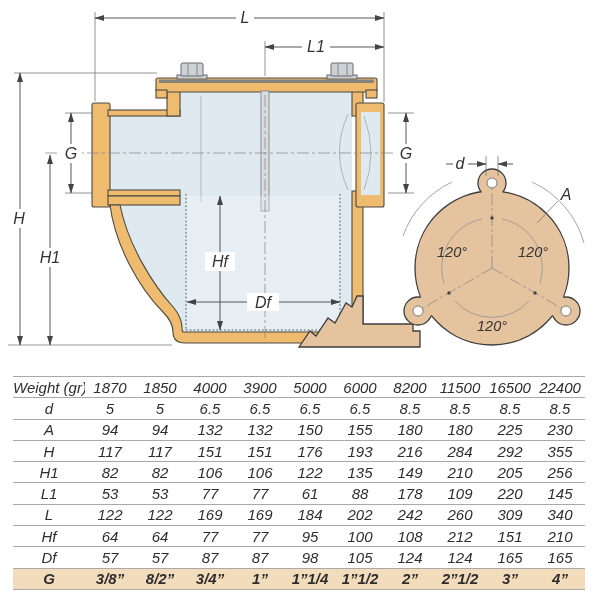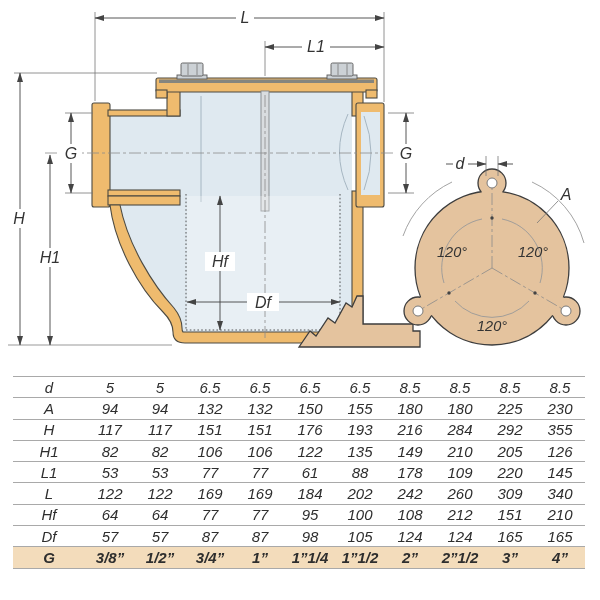--- a/index.html
+++ b/index.html
@@ -194,20 +194,33 @@
 
     <text class="angtext" x="452" y="257">120°</text>
     <text class="angtext" x="533" y="257">120°</text>
     <text class="angtext" x="492" y="331">120°</text>
   </g>
 </svg>
 
 <table id="spec-table">
   <tbody>
         <tr>
+          <td class="lbl">Weight (gr)</td>
+          <td>1870</td>
+          <td>1850</td>
+          <td>4000</td>
+          <td>3900</td>
+          <td>5000</td>
+          <td>6000</td>
+          <td>8200</td>
+          <td>11500</td>
+          <td>16500</td>
+          <td>22400</td>
+        </tr>
+        <tr>
           <td class="lbl">d</td>
           <td>5</td>
           <td>5</td>
           <td>6.5</td>
           <td>6.5</td>
           <td>6.5</td>
           <td>6.5</td>
           <td>8.5</td>
           <td>8.5</td>
           <td>8.5</td>
@@ -243,21 +256,21 @@
           <td class="lbl">H1</td>
           <td>82</td>
           <td>82</td>
           <td>106</td>
           <td>106</td>
           <td>122</td>
           <td>135</td>
           <td>149</td>
           <td>210</td>
           <td>205</td>
-          <td>126</td>
+          <td>256</td>
         </tr>
         <tr>
           <td class="lbl">L1</td>
           <td>53</td>
           <td>53</td>
           <td>77</td>
           <td>77</td>
           <td>61</td>
           <td>88</td>
           <td>178</td>
@@ -300,21 +313,21 @@
           <td>98</td>
           <td>105</td>
           <td>124</td>
           <td>124</td>
           <td>165</td>
           <td>165</td>
         </tr>
         <tr class="hl">
           <td class="lbl">G</td>
           <td>3/8”</td>
-          <td>1/2”</td>
+          <td>8/2”</td>
           <td>3/4”</td>
           <td>1”</td>
           <td>1”1/4</td>
           <td>1”1/2</td>
           <td>2”</td>
           <td>2”1/2</td>
           <td>3”</td>
           <td>4”</td>
         </tr>
       </tbody>

